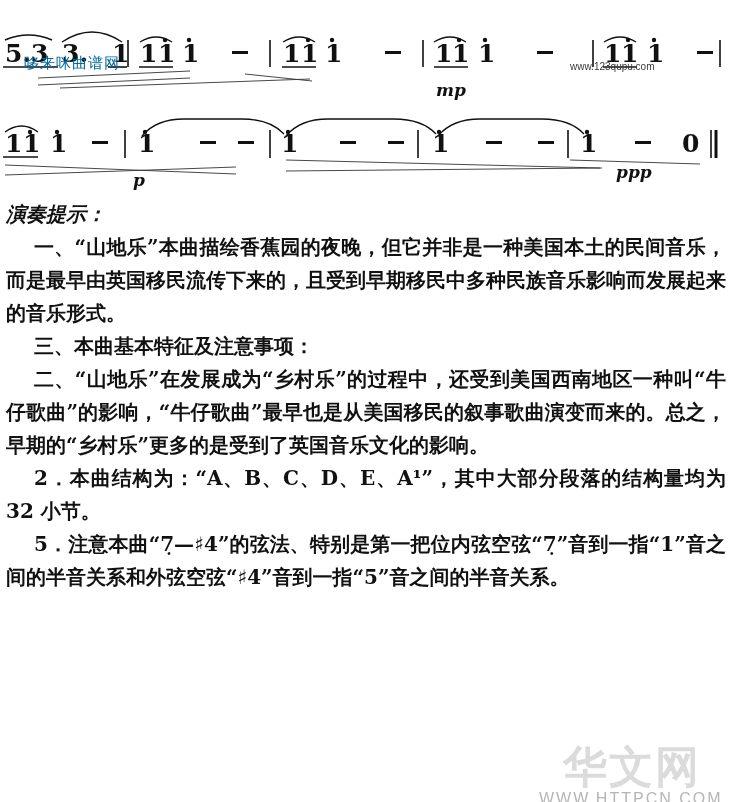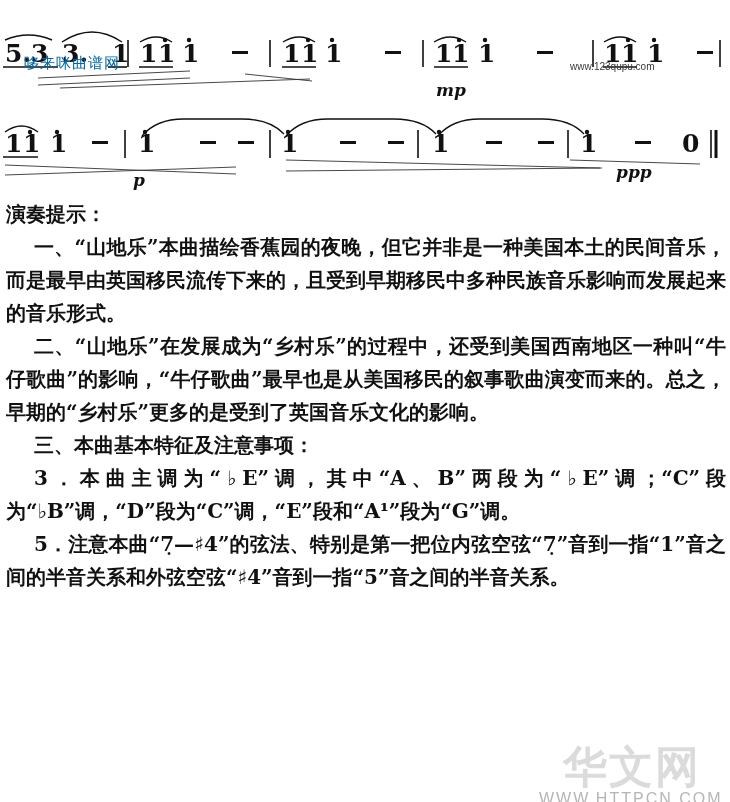--- a/index.html
+++ b/index.html
@@ -17,21 +17,21 @@
     color:#0369a1;font-family:Liberation Mono, monospace;
   }
   .wm-topright{
     position:absolute;top:61px;left:570px;font-size:10px;color:#3a3a3a;
     font-family:Liberation Sans, sans-serif;
   }
   .notes{
     position:absolute;top:198px;left:6px;width:720px;
     font-size:20px;line-height:33px;font-weight:600;text-align:justify;
   }
-  .notes h3{margin:0;padding:0;font-size:20px;line-height:33px;font-weight:700;}
+  .notes h3{margin:0;padding:0;font-size:20px;line-height:33px;font-weight:700;font-style:italic;}
   .notes p{margin:0;padding:0;text-indent:28px;}
   .bottom-wm{position:absolute;right:0px;top:722px;width:195px;height:80px;pointer-events:none;margin-top:16px;}
   .bottom-wm .logo{
     position:absolute;top:0px;left:28px;font-size:44px;font-weight:700;
     color:rgba(90,90,90,0.22);letter-spacing:2px;white-space:nowrap;
   }
   .bottom-wm .url{
     position:absolute;top:52px;left:4px;font-size:16px;letter-spacing:2px;
     color:#b5b5b5;font-family:Liberation Sans, sans-serif;white-space:nowrap;
   }
@@ -136,23 +136,23 @@
         <text x="616" y="70" font-size="17" font-style="italic" font-weight="bold" font-family="&quot;DejaVu Serif&quot;,&quot;Liberation Serif&quot;,serif" fill="#111">ppp</text>
       </svg>
     <div class="wm-topleft">哆来咪曲谱网</div>
     <div class="wm-topright">www.123qupu.com</div>
   </div>
 
   <div class="notes">
     <h3>演奏提示：</h3>
     <div id="paragraphs">
         <p>一、“山地乐”本曲描绘香蕉园的夜晚，但它并非是一种美国本土的民间音乐，而是最早由英国移民流传下来的，且受到早期移民中多种民族音乐影响而发展起来的音乐形式。</p>
+        <p>三、本曲基本特征及注意事项：</p>
         <p>二、“山地乐”在发展成为“乡村乐”的过程中，还受到美国西南地区一种叫“牛仔歌曲”的影响，“牛仔歌曲”最早也是从美国移民的叙事歌曲演变而来的。总之，早期的“乡村乐”更多的是受到了英国音乐文化的影响。</p>
-        <p>三、本曲基本特征及注意事项：</p>
-        <p>3．本曲主调为“♭E”调，其中“A、B”两段为“♭E”调；“C”段为“♭B”调，“D”段为“C”调，“E”段和“A¹”段为“G”调。</p>
+        <p>2．本曲结构为：“A、B、C、D、E、A¹”，其中大部分段落的结构量均为 32 小节。</p>
         <p>5．注意本曲“7̣—♯4”的弦法、特别是第一把位内弦空弦“7̣”音到一指“1”音之间的半音关系和外弦空弦“♯4”音到一指“5”音之间的半音关系。</p>
       </div>
   </div>
 
   <div class="bottom-wm">
     <div class="logo">华文网</div>
     <div class="url">WWW.HTTPCN.COM</div>
   </div>
 
 </div>

